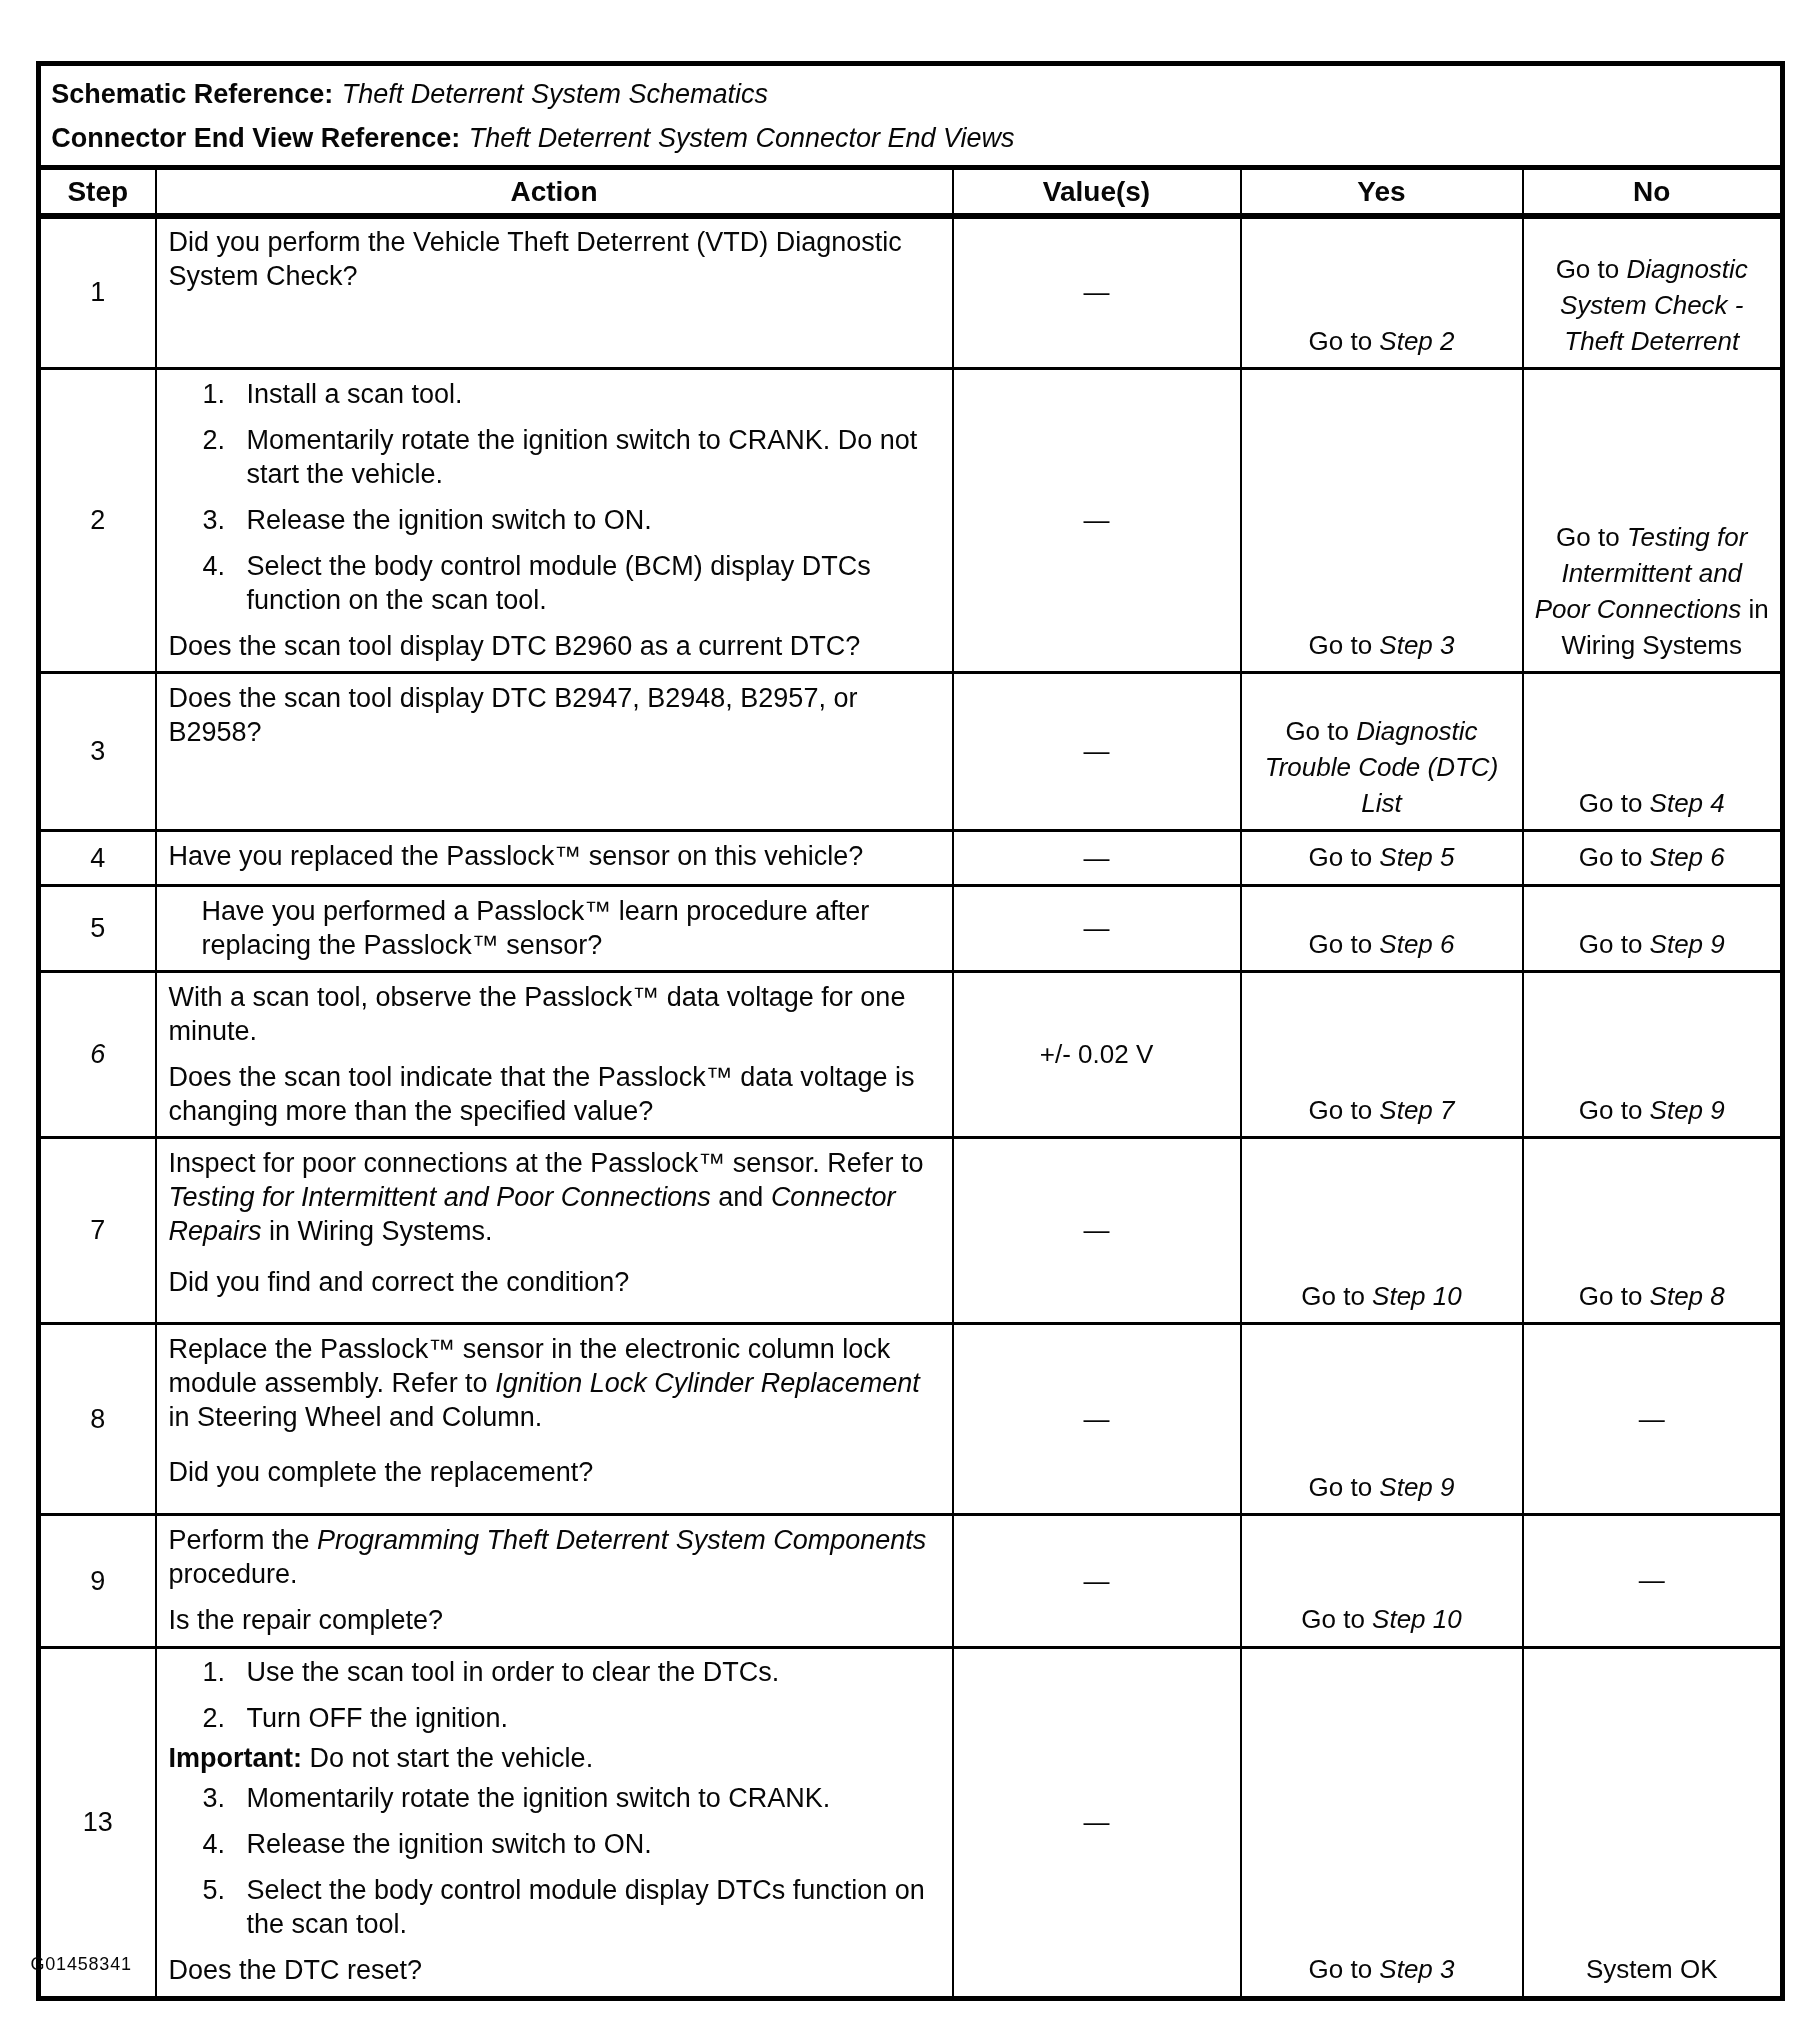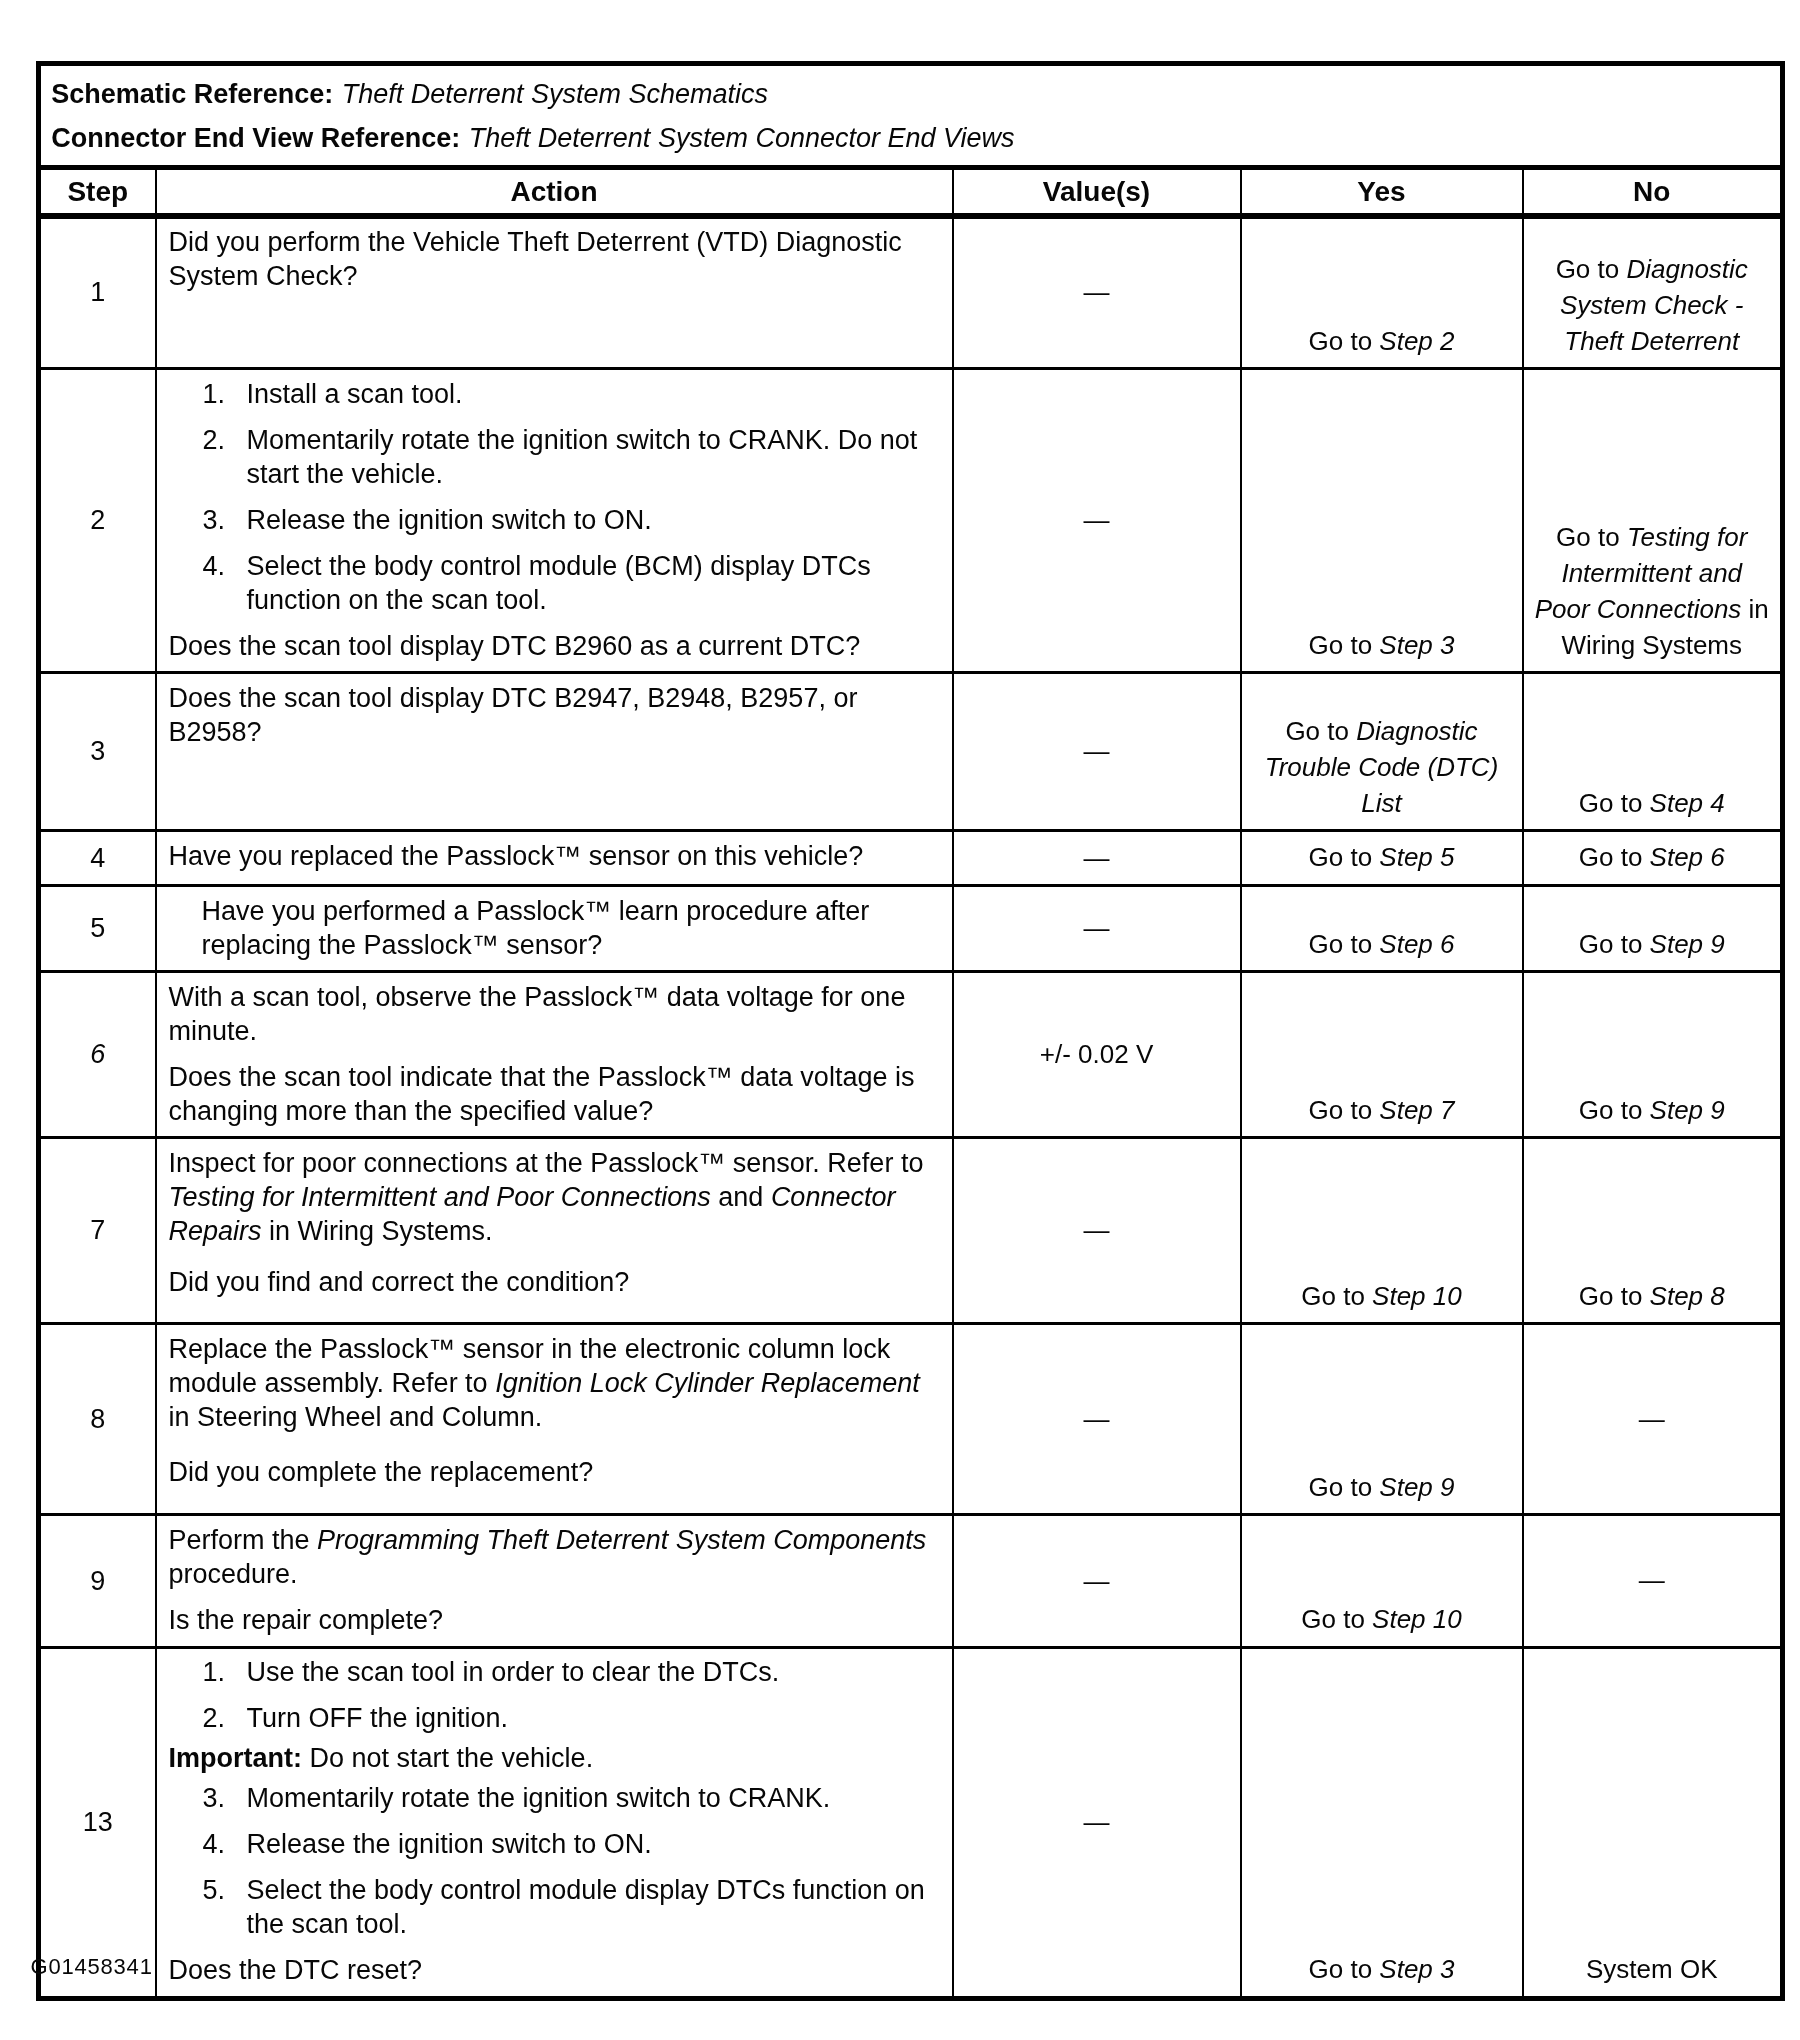--- a/index.html
+++ b/index.html
@@ -111,21 +111,21 @@
   }
   td.yes-cell.dash, td.no-cell.dash { vertical-align: middle; }
 
   em { font-style: italic; }
   strong { font-weight: bold; }
 
   .figure-id {
     position: absolute;
     left: 30.5px;
     top: 1954px;
-    font-size: 22px;
+    font-size: 18px;
     letter-spacing: 0.8px;
   }
 </style>
 </head>
 <body>
 
 <div class="page">
   <table class="doc-table">
     <colgroup>
       <col class="c-step">

